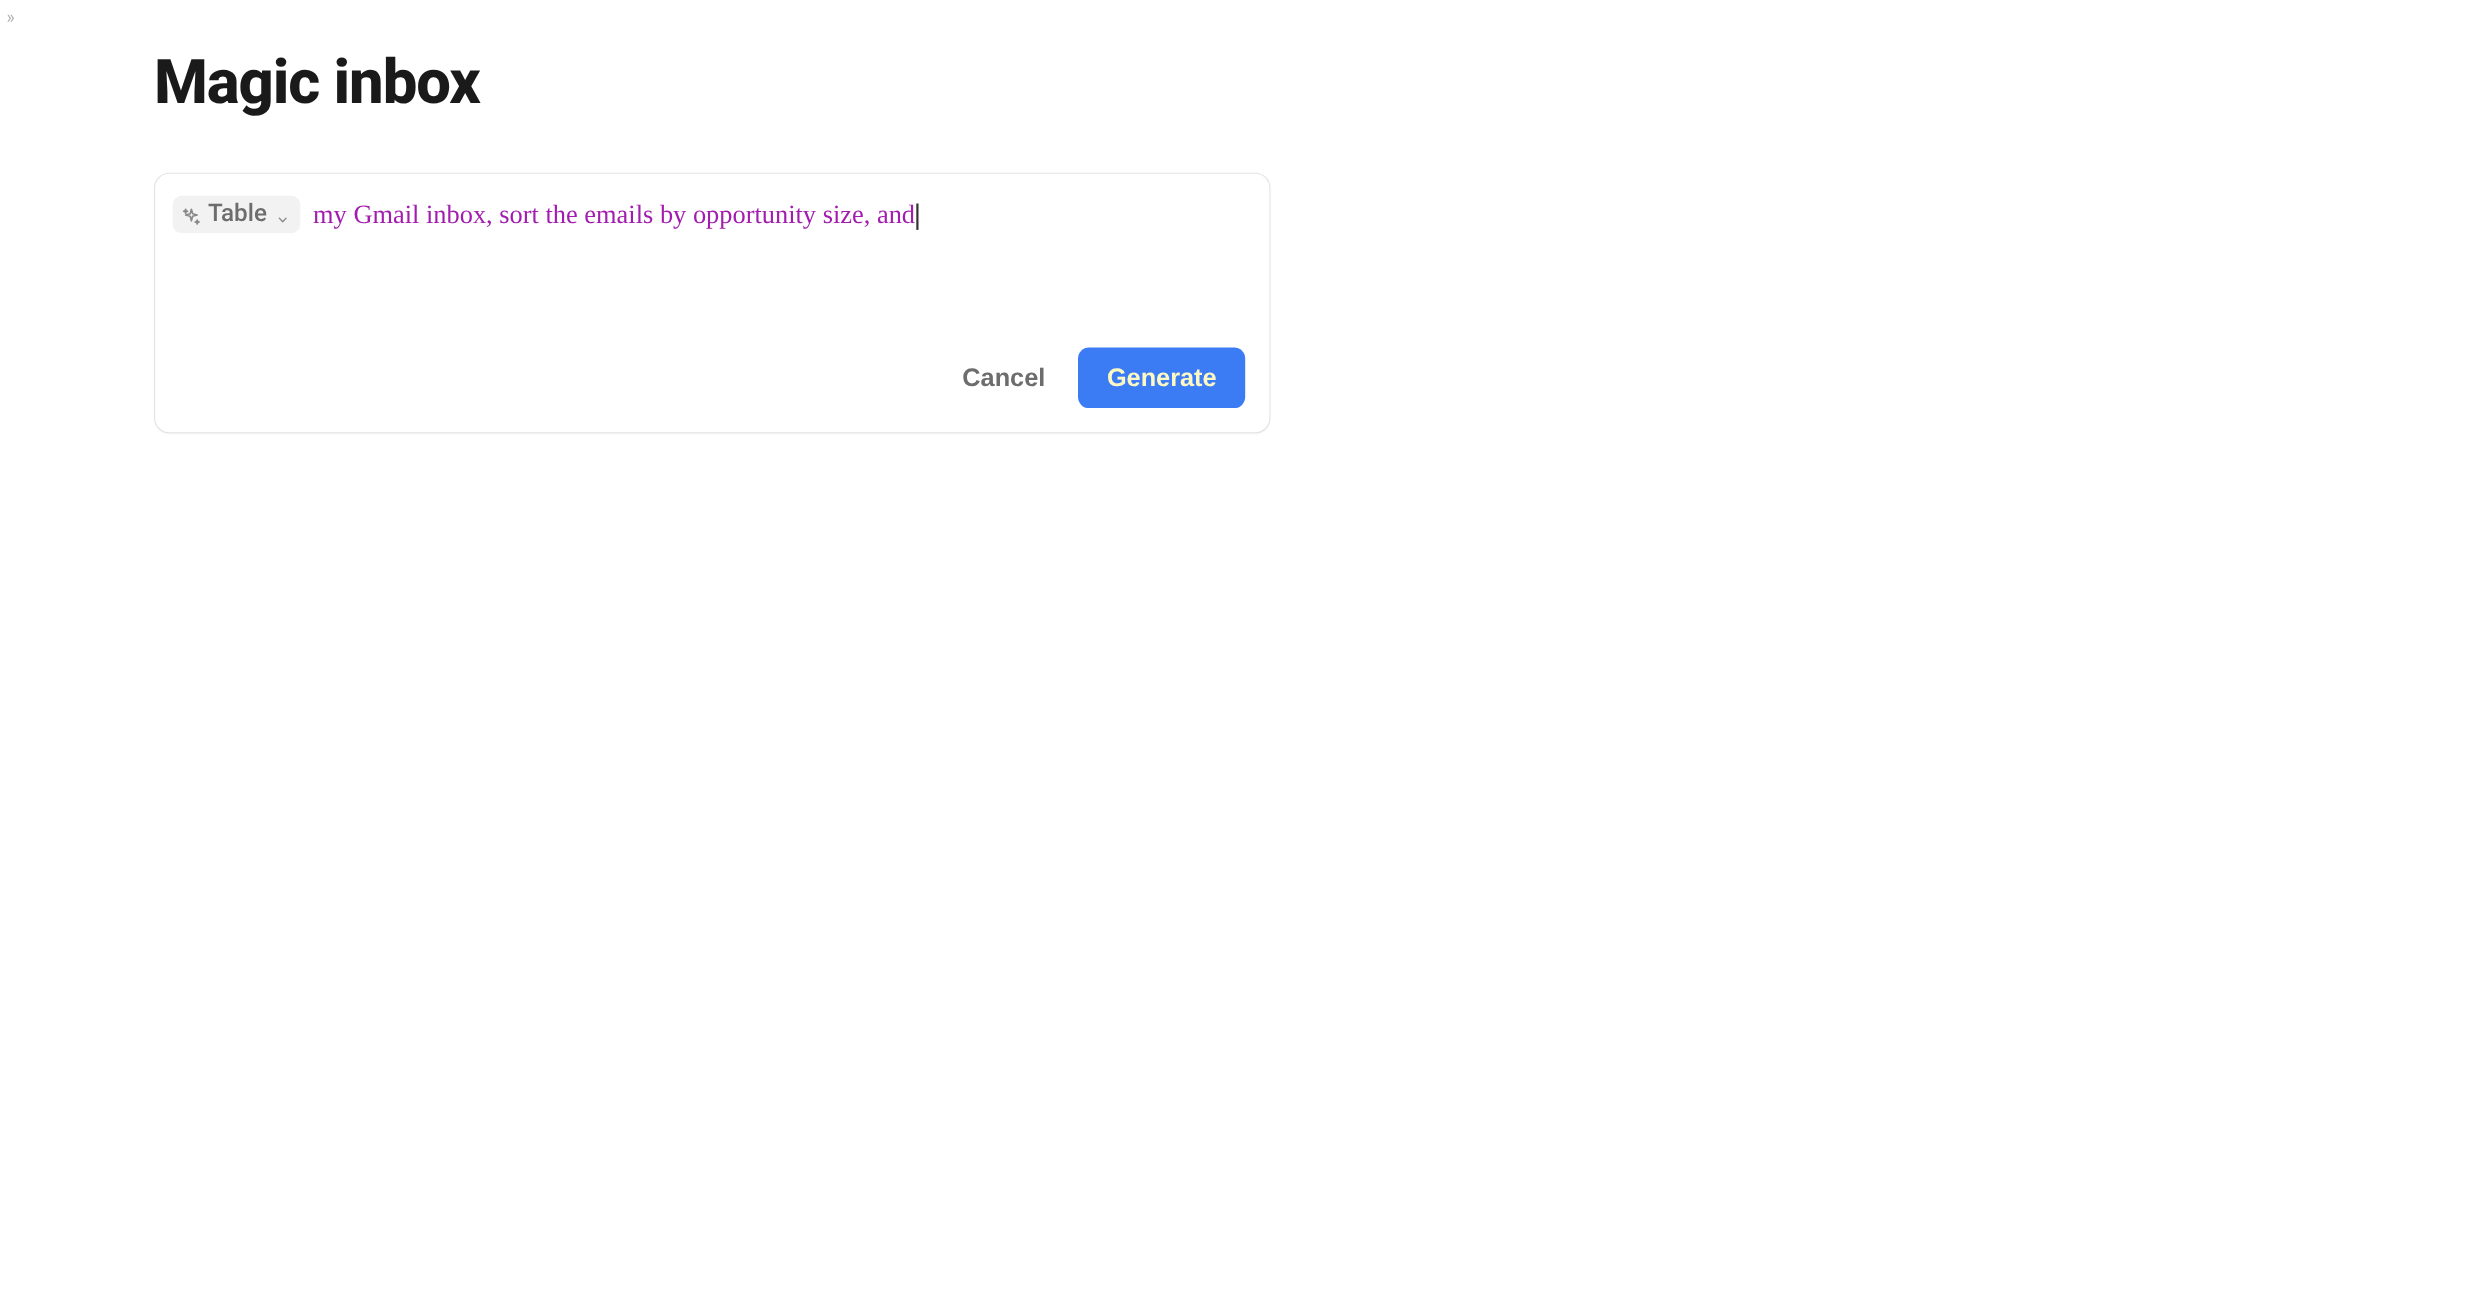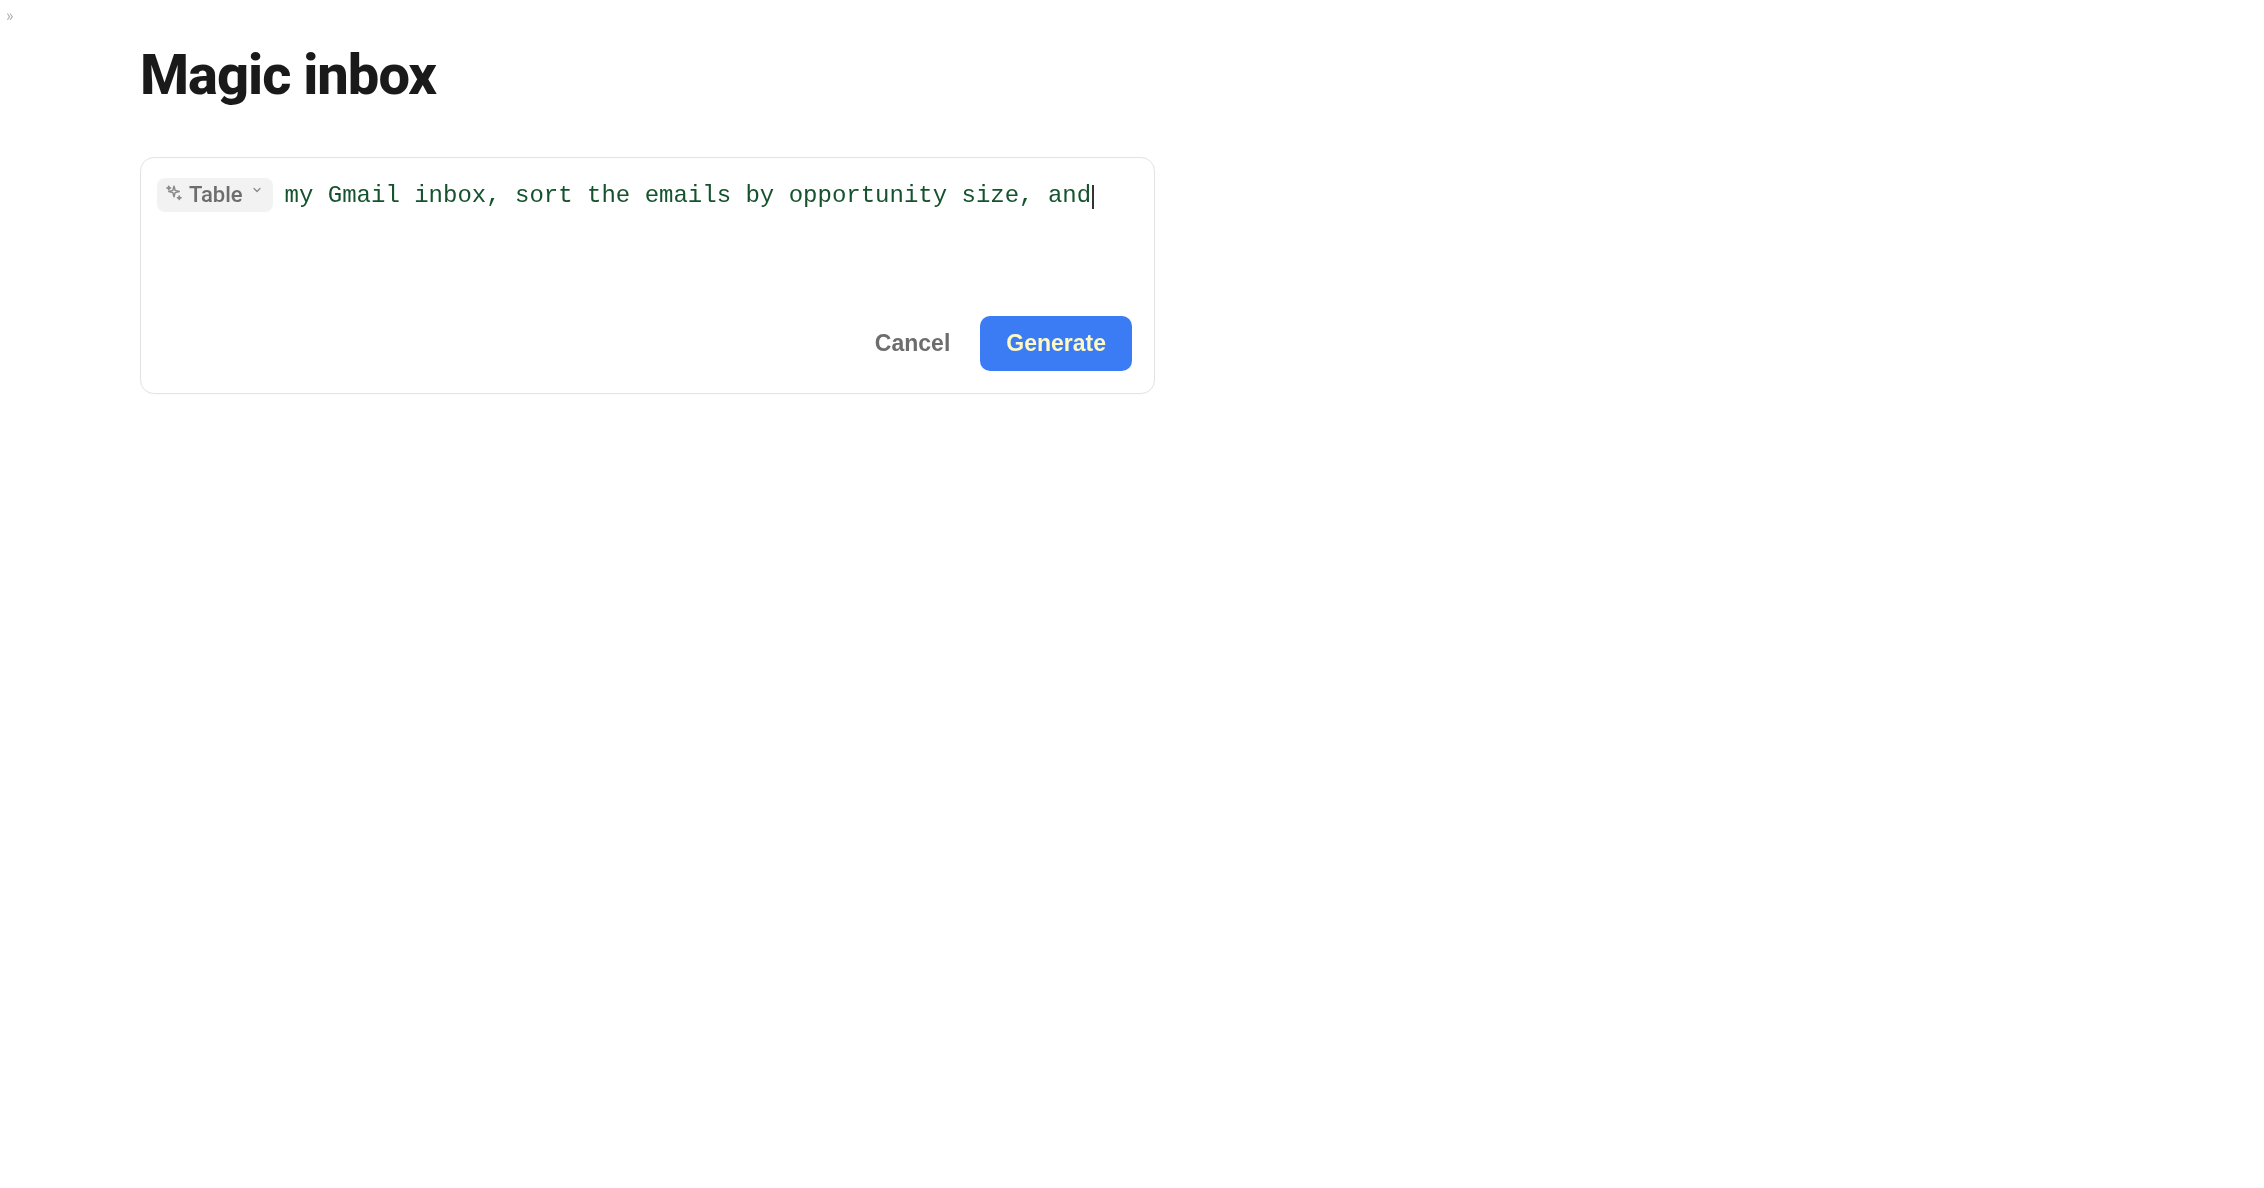--- a/index.html
+++ b/index.html
@@ -47,21 +47,21 @@
     }
     .input-row {
       display: flex;
       align-items: center;
       gap: 12px;
       min-height: 120px;
       align-items: flex-start;
     }
     .mode-chip {
       display: inline-flex;
-      align-items: flex-start;
+      align-items: flex-end;
       gap: 6px;
       background: #f2f2f2;
       border-radius: 8px;
       padding: 6px 10px 6px 8px;
       color: #6d6d6d;
       font-size: 22px;
       font-weight: 500;
       line-height: 1;
       cursor: pointer;
       user-select: none;
@@ -74,29 +74,29 @@
       height: 18px;
     }
     .mode-chip .chevron {
       display: inline-flex;
       width: 12px;
       height: 12px;
       margin-left: 2px;
     }
     .prompt-text {
       font-size: 24px;
-      color: #14532d;
+      color: #a21caf;
       line-height: 1.35;
       padding-top: 4px;
       font-weight: 400;
       outline: none;
       border: none;
       flex: 1;
       resize: none;
-      font-family: Liberation Mono, monospace;
+      font-family: Liberation Serif, serif;
       background: transparent;
     }
     .text-cursor {
       display: inline-block;
       width: 2px;
       height: 24px;
       background: #333;
       vertical-align: text-bottom;
       margin-left: 1px;
       animation: blink 1s step-start infinite;

